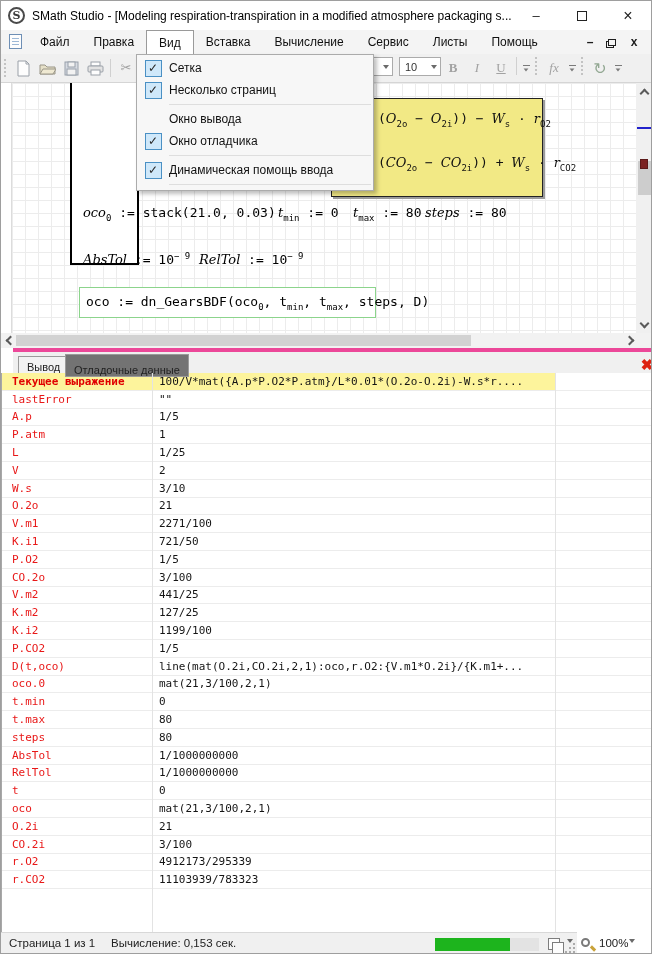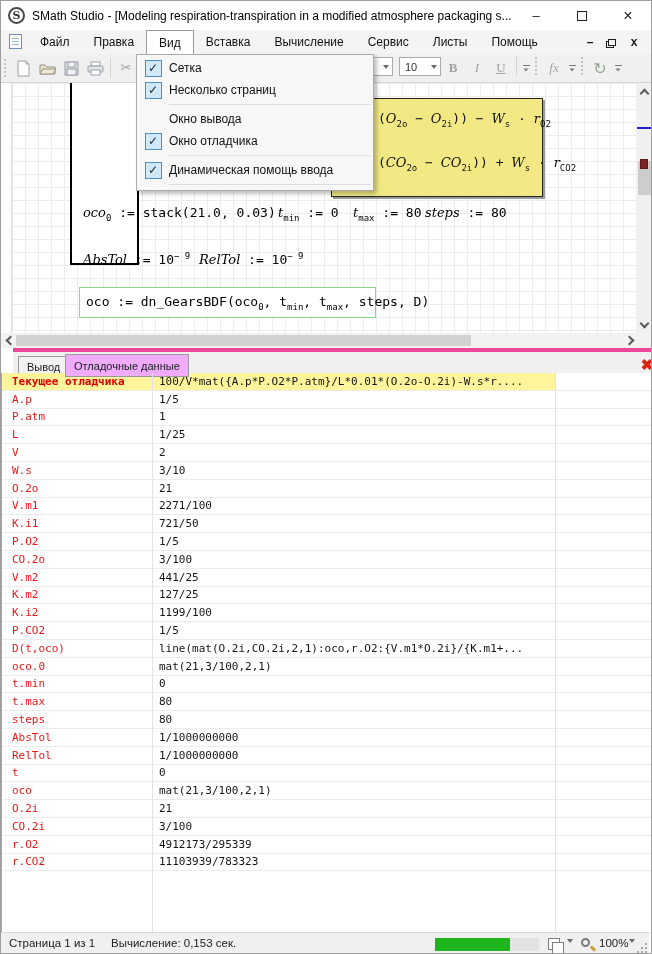--- a/index.html
+++ b/index.html
@@ -66,35 +66,35 @@
   .bluemark { position:absolute; left:1px; top:44px; width:15px; height:2px; background:#2222cc; }
   .redmark { position:absolute; left:4px; top:76px; width:8px; height:10px; background:#7c2323; border:1px solid #5d1a1a; }
   
   .hscroll { position:absolute; left:0; top:332px; width:652px; height:15px; background:#f2f2f2; display:flex; align-items:center; }
   .harrow { width:16px; height:15px; display:flex; align-items:center; justify-content:center; }
   .hthumb { position:absolute; left:15px; top:2px; width:455px; height:11px; background:#d2d2d2; }
   .hscroll .rightend { position:absolute; right:14px; }
   
   .tabbar { position:absolute; left:12px; top:347px; width:652px; height:42px; background:#f0f0f0; border-top:4px solid #ec4899; }
   .tab { position:absolute; top:4px; height:21px; padding:0 8px; font-size:11px; display:flex; align-items:center; background:#f2f2f2; border:1px solid #9a9a9a; color:#222; }
-  .tab.active { top:2px; height:23px; background:#f0abfc; z-index:2; }
+  .tab.active { top:2px; height:23px; background:#737373; z-index:2;align-items:flex-end; }
   .closex { position:absolute; right:8px; top:3px; width:20px; height:19px; color:#dd2211; font-weight:bold; font-size:15px; display:flex; align-items:center; justify-content:center; }
   
   .panel { position:absolute; left:0; top:372px; width:652px; height:559px; background:#fff; border-left:1px solid #a8a8a8; overflow:hidden; }
   .vline { position:absolute; top:0; bottom:0; width:1px; background:#e3e3e3; z-index:3; }
   .thead { display:flex; height:21px; align-items:center; border-bottom:1px solid #d9d9d9; font-size:11px; color:#222; }
   .thead .c1 { width:149px; padding-left:10px; }
   .thead .c2 { padding-left:8px; }
   .trow { display:flex; height:17.8px; align-items:center; border-bottom:1px solid #ececec; font-family:"DejaVu Sans Mono",monospace; font-size:11px; }
   .trow .c1 { width:149px; padding-left:10px; color:#e81717; white-space:nowrap; overflow:hidden; }
   .trow .c2 { padding-left:8px; color:#141414; white-space:nowrap; overflow:hidden; }
   .trow.hl { background:linear-gradient(to right, #fdf49c 0, #fdf49c 553px, transparent 553px); }
   .trow.hl .c1 { font-weight:bold; color:#e00000; }
   
-  .statusbar { position:absolute; left:0; top:931px; width:648px; height:23px; background:#f0f0f0; border-top:1px solid #d8d8d8; font-size:11.5px; color:#222; }
+  .statusbar { position:absolute; left:0; top:931px; width:576px; height:23px; background:#f0f0f0; border-top:1px solid #d8d8d8; font-size:11.5px; color:#222; }
   .sbtext { position:absolute; top:4px; }
   .progress { position:absolute; left:434px; top:5px; width:104px; height:13px; background:#e3e3e3; }
   .progress .fill { height:100%; background:#1db41d; }
   .pageicon { position:absolute; left:547px; top:5px; width:12px; height:12px; border:1px solid #7d7d7d; background:#fdfdfd; }
   .pageicon i { position:absolute; left:3px; top:3px; width:12px; height:12px; border:1px solid #7d7d7d; background:#fdfdfd; }
   .sb-arr { position:absolute; top:10px; }
   .mag { position:absolute; left:580px; top:5px; width:9px; height:9px; border:2px solid #7a7a7a; border-radius:50%; }
   .mag::after { content:""; position:absolute; left:7px; top:7px; width:6px; height:3px; background:#c9a23a; transform:rotate(45deg); }
   .gripdots { position:absolute; right:2px; top:8px; width:12px; height:12px; }
   .gripdots::before { content:""; position:absolute; right:0; bottom:0; width:2px; height:2px; background:#ababab;
@@ -275,22 +275,26 @@
     <div class="closex">
         <span>✖</span>
       </div>
   </div>
 
   <div class="panel">
     <div class="vline" style="left:150px;"></div>
     <div class="vline" style="left:553px;"></div>
     <div id="table-rows">
         <div class="trow hl">
-          <div class="c1">Текущее отладчика</div>
+          <div class="c1">Текущее выражение</div>
           <div class="c2">100/V*mat({A.p*P.O2*P.atm}/L*0.01*(O.2o-O.2i)-W.s*r....</div>
+        </div>
+        <div class="trow">
+          <div class="c1">lastError</div>
+          <div class="c2">""</div>
         </div>
         <div class="trow">
           <div class="c1">A.p</div>
           <div class="c2">1/5</div>
         </div>
         <div class="trow">
           <div class="c1">P.atm</div>
           <div class="c2">1</div>
         </div>
         <div class="trow">

